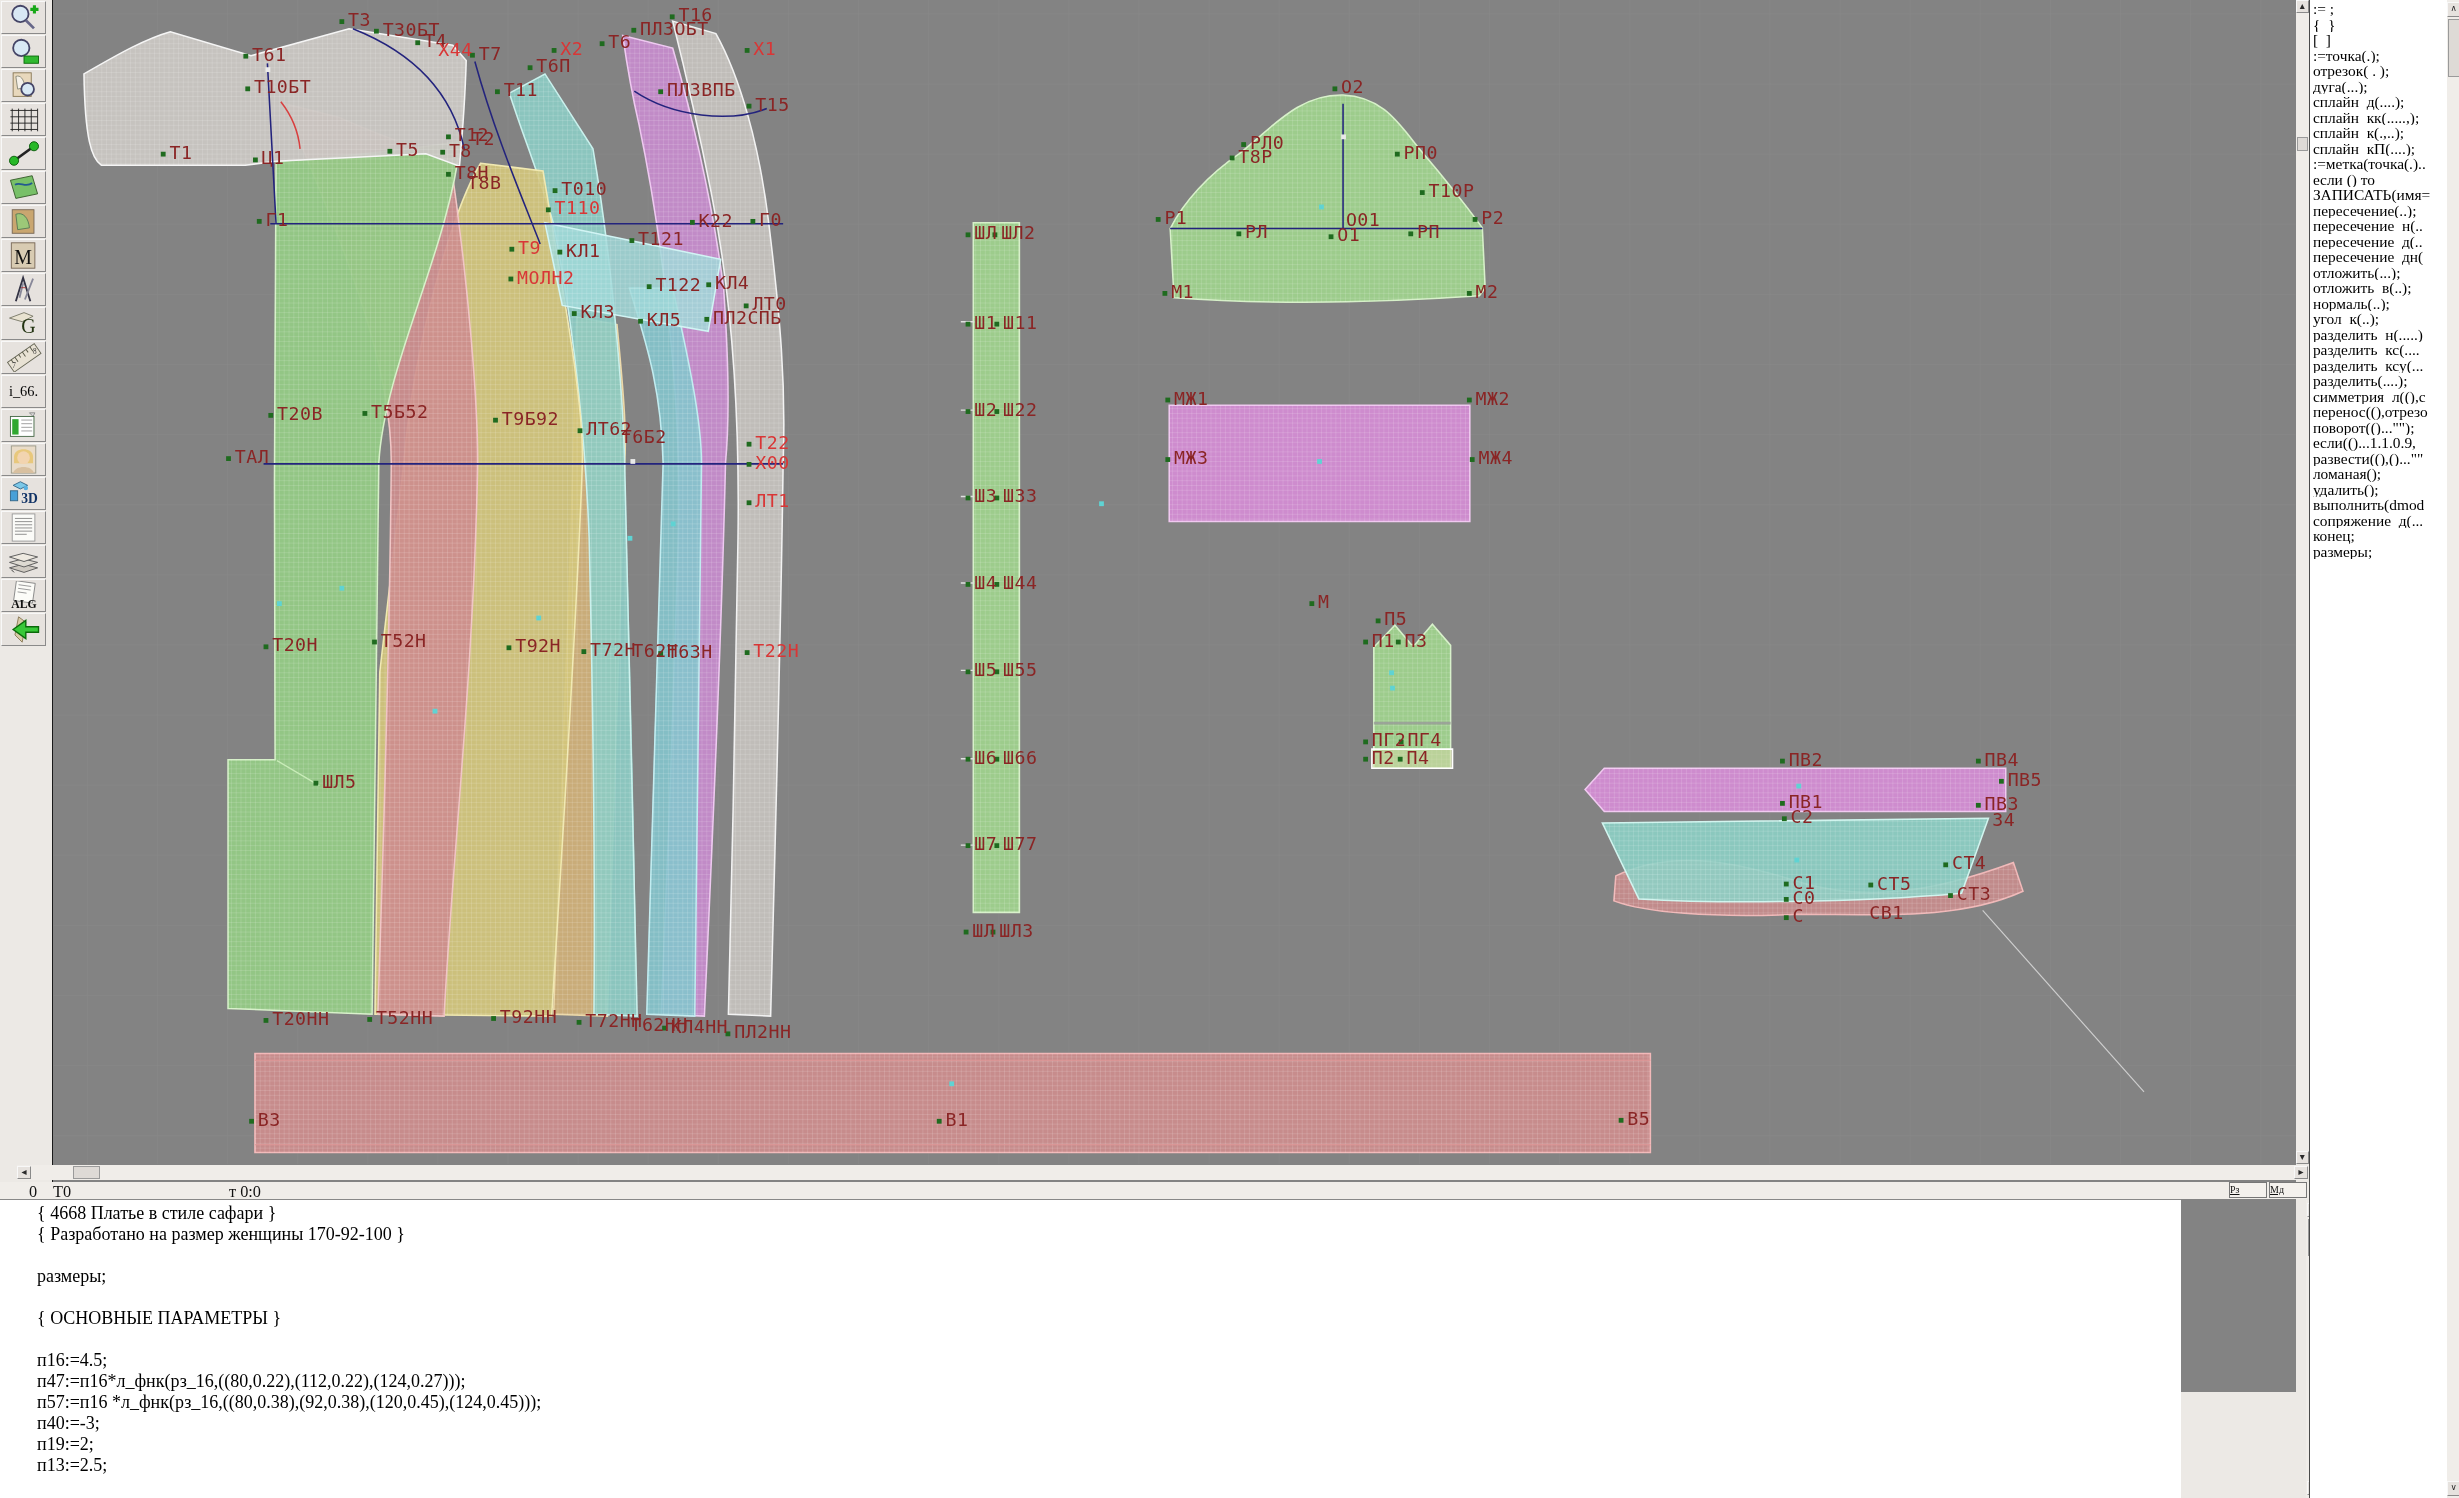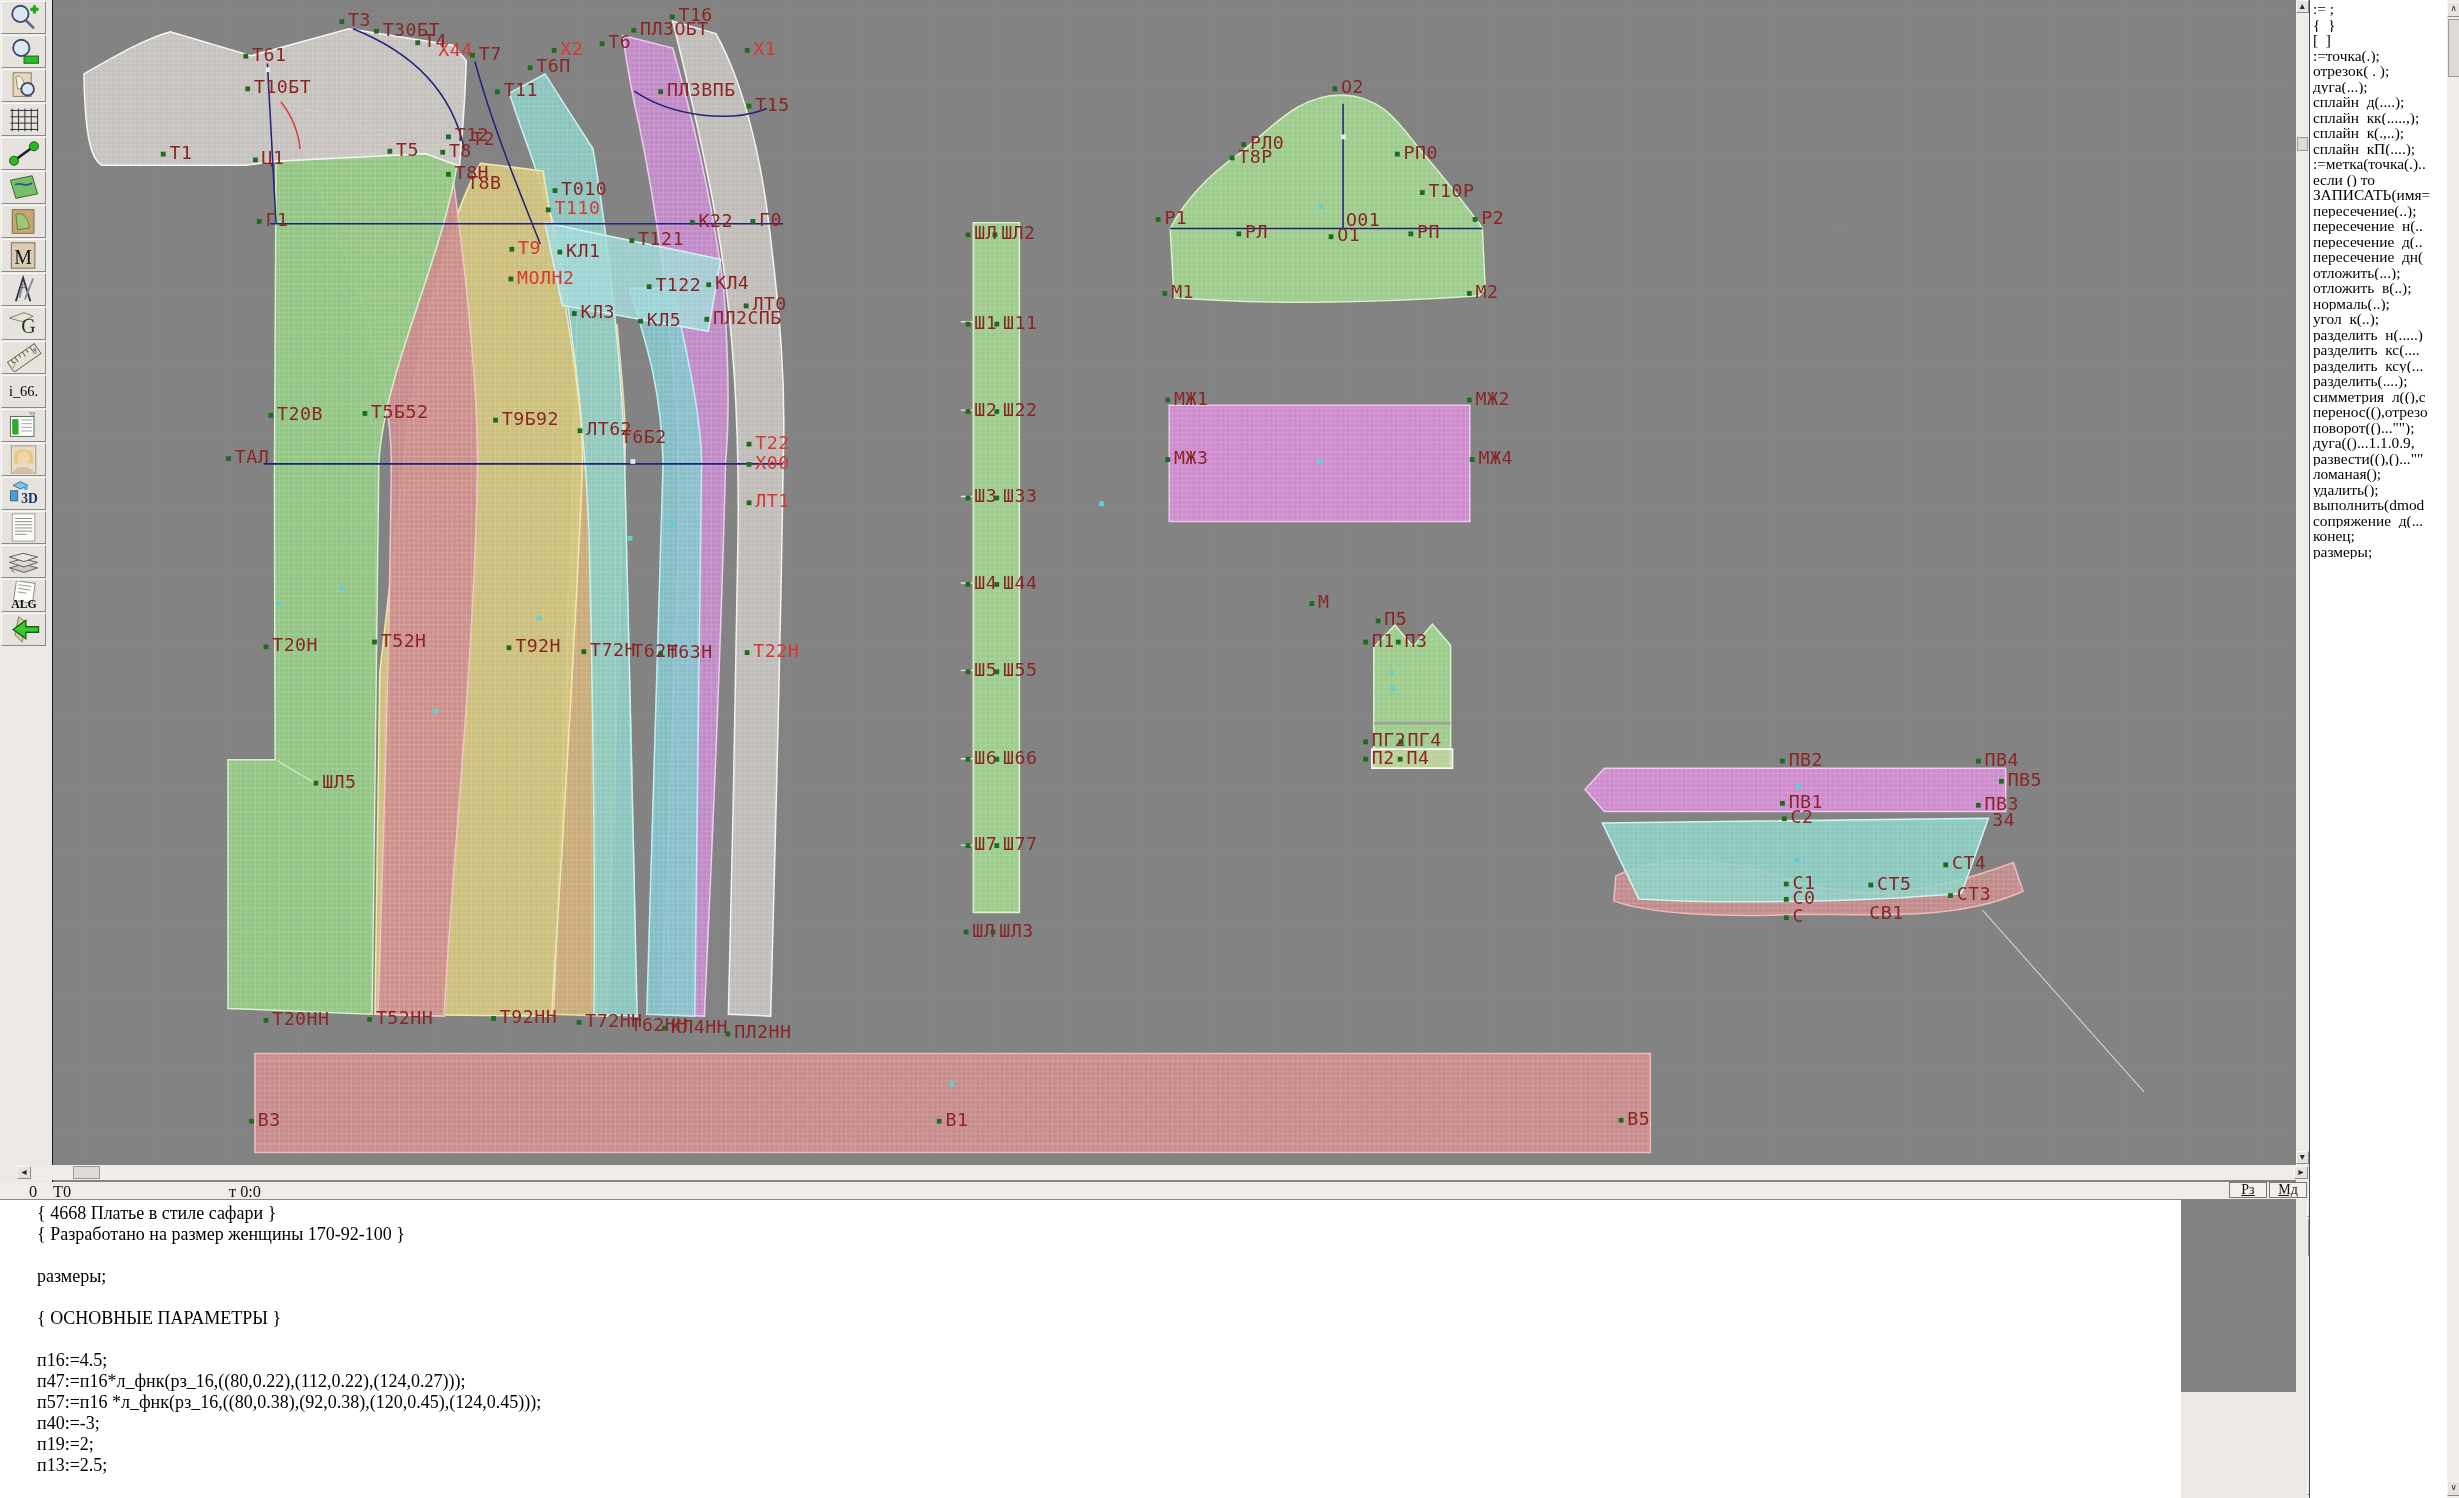--- a/index.html
+++ b/index.html
@@ -18,21 +18,21 @@
   .sb{position:absolute;background:#f0ede9;box-sizing:border-box;}
   .sbtn{position:absolute;background:#e6e2de;border:1px solid;color:#2a2a2a;
     border-color:#f8f8f8 #8a8a8a #8a8a8a #f8f8f8;font-size:8.6px;line-height:10.6px;
     text-align:center;box-sizing:border-box;overflow:hidden;}
   .sthumb{position:absolute;background:#dedad6;border:1px solid #9a9a9a;box-sizing:border-box;}
   
   #statusbar{position:absolute;left:0;top:1182px;width:2309px;height:17.3px;background:#f0ede9;
     font-family:"Liberation Serif",serif;font-size:16.3px;color:#111;}
   #statusbar span{position:absolute;top:0px;white-space:pre;}
   .stbtn{position:absolute;top:0px;width:38px;height:16.3px;background:#f4f1ed;
-    border:1px solid #777;box-sizing:border-box;text-align:center;font-size:14px;line-height:14.4px;
+    border:1px solid #777;box-sizing:border-box;font-size:10px;line-height:14.4px;
     font-family:"Liberation Serif",serif;text-decoration:underline;}
   
   #codearea{position:absolute;left:0;top:1199px;width:2181px;height:300px;background:#ffffff;
     border-top:1px solid #888;font-family:"Liberation Serif",serif;font-size:18px;color:#000;
     padding:2.9px 0 0 37px;box-sizing:border-box;overflow:hidden;}
   .code-line{height:21px;white-space:pre;}
   
   #rightpanel{position:absolute;left:2309px;top:0;width:151px;height:1499px;background:#ffffff;
     border-left:1px solid #4a4a4a;box-sizing:border-box;overflow:hidden;}
   #cmdlist{position:absolute;left:2.9px;top:1px;width:134px;font-family:"Liberation Serif",serif;
@@ -585,21 +585,21 @@
         <div class="cmd-line">отложить  в(..);</div>
         <div class="cmd-line">нормаль(..);</div>
         <div class="cmd-line">угол  к(..);</div>
         <div class="cmd-line">разделить  н(.....)</div>
         <div class="cmd-line">разделить  кс(....</div>
         <div class="cmd-line">разделить  ксу(...</div>
         <div class="cmd-line">разделить(....);</div>
         <div class="cmd-line">симметрия  л((),с</div>
         <div class="cmd-line">перенос((),отрезо</div>
         <div class="cmd-line">поворот(()..."");</div>
-        <div class="cmd-line">дуга(()...1.1.0.9,</div>
+        <div class="cmd-line">если(()...1.1.0.9,</div>
         <div class="cmd-line">развести((),()...""</div>
         <div class="cmd-line">ломаная();</div>
         <div class="cmd-line">удалить();</div>
         <div class="cmd-line">выполнить(dmod</div>
         <div class="cmd-line">сопряжение  д(...</div>
         <div class="cmd-line">конец;</div>
         <div class="cmd-line">размеры;</div>
       </div>
     <div class="sb" style="left:137px;top:0;width:13.4px;height:1499px;">
       <div class="sbtn" style="left:0;top:1.9px;width:13.4px;height:15.4px;">∧</div>

